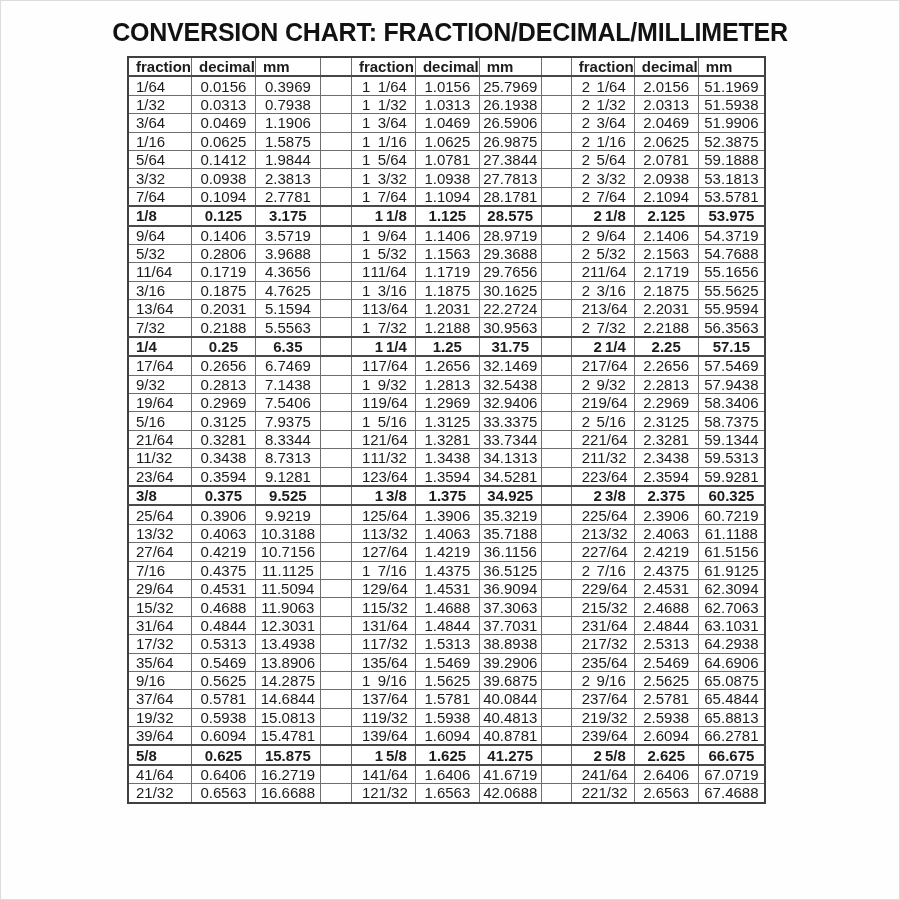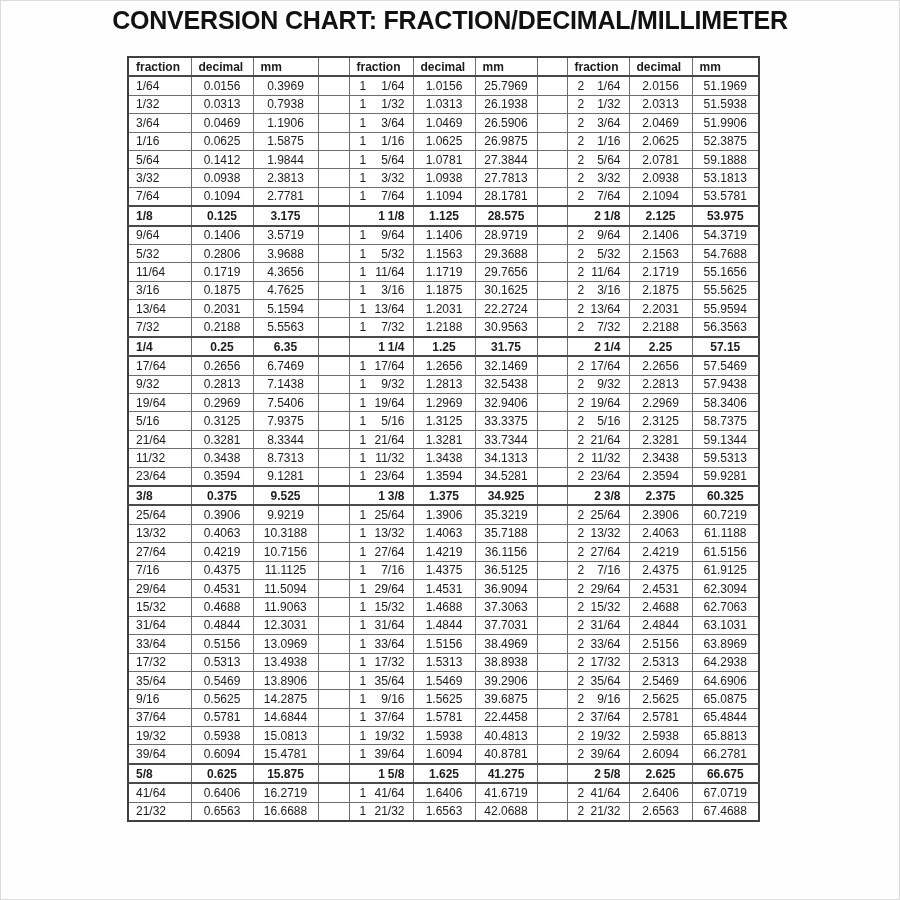--- a/index.html
+++ b/index.html
@@ -1,21 +1,21 @@
 <!DOCTYPE html>
 <html><head>
 <meta charset="utf-8">
 <style>
   html,body{margin:0;padding:0;background:#fff;}
   body{width:900px;height:900px;font-family:"Liberation Sans",sans-serif;}
   .frame{position:relative;width:898px;height:898px;border:1px solid #dcdcdc;background:#fefefe;overflow:hidden;}
-  .title{position:absolute;top:5px;left:0;right:0;margin:0;text-align:center;
+  .title{position:absolute;top:5px;left:0;right:0;margin:12px;text-align:center;
          font-size:25px;font-weight:bold;color:#121212;letter-spacing:-0.2px;white-space:nowrap;}
   table.conv{position:absolute;left:126px;top:55px;border-collapse:collapse;table-layout:fixed;
-             font-size:12px;color:#1c1c1c;border:2px solid #3f3f3f;background:#fff;}
+             font-size:15px;color:#1c1c1c;border:2px solid #3f3f3f;background:#fff;}
   col.c-f1{width:63px}col.c-d1{width:62px}col.c-m1{width:65px}
   col.c-s1{width:31px}
   col.c-f2{width:64px}col.c-d2{width:62px}col.c-m2{width:62px}
   col.c-s2{width:30px}
   col.c-f3{width:62px}col.c-d3{width:63px}col.c-m3{width:67px}
   th,td{border:1px solid #6e6e6e;height:17.4px;padding:0;overflow:hidden;white-space:nowrap;
         font-weight:normal;vertical-align:middle;}
   thead th{text-align:left;padding-left:7px;font-weight:bold;border-bottom:2px solid #474747;}
   td.fr1{text-align:left;padding-left:7px;}
   td.num{text-align:center;}
@@ -444,33 +444,20 @@
           <td class="sp"></td>
           <td class="frw"><span class="w">1</span><span class="f">31/64</span></td>
           <td class="num">1.4844</td>
           <td class="num">37.7031</td>
           <td class="sp"></td>
           <td class="frw"><span class="w">2</span><span class="f">31/64</span></td>
           <td class="num">2.4844</td>
           <td class="num">63.1031</td>
         </tr>
         <tr>
-          <td class="fr1">33/64</td>
-          <td class="num">0.5156</td>
-          <td class="num">13.0969</td>
-          <td class="sp"></td>
-          <td class="frw"><span class="w">1</span><span class="f">33/64</span></td>
-          <td class="num">1.5156</td>
-          <td class="num">38.4969</td>
-          <td class="sp"></td>
-          <td class="frw"><span class="w">2</span><span class="f">33/64</span></td>
-          <td class="num">2.5156</td>
-          <td class="num">63.8969</td>
-        </tr>
-        <tr>
           <td class="fr1">17/32</td>
           <td class="num">0.5313</td>
           <td class="num">13.4938</td>
           <td class="sp"></td>
           <td class="frw"><span class="w">1</span><span class="f">17/32</span></td>
           <td class="num">1.5313</td>
           <td class="num">38.8938</td>
           <td class="sp"></td>
           <td class="frw"><span class="w">2</span><span class="f">17/32</span></td>
           <td class="num">2.5313</td>
@@ -502,21 +489,21 @@
           <td class="num">2.5625</td>
           <td class="num">65.0875</td>
         </tr>
         <tr>
           <td class="fr1">37/64</td>
           <td class="num">0.5781</td>
           <td class="num">14.6844</td>
           <td class="sp"></td>
           <td class="frw"><span class="w">1</span><span class="f">37/64</span></td>
           <td class="num">1.5781</td>
-          <td class="num">22.4458</td>
+          <td class="num">40.0844</td>
           <td class="sp"></td>
           <td class="frw"><span class="w">2</span><span class="f">37/64</span></td>
           <td class="num">2.5781</td>
           <td class="num">65.4844</td>
         </tr>
         <tr>
           <td class="fr1">19/32</td>
           <td class="num">0.5938</td>
           <td class="num">15.0813</td>
           <td class="sp"></td>

